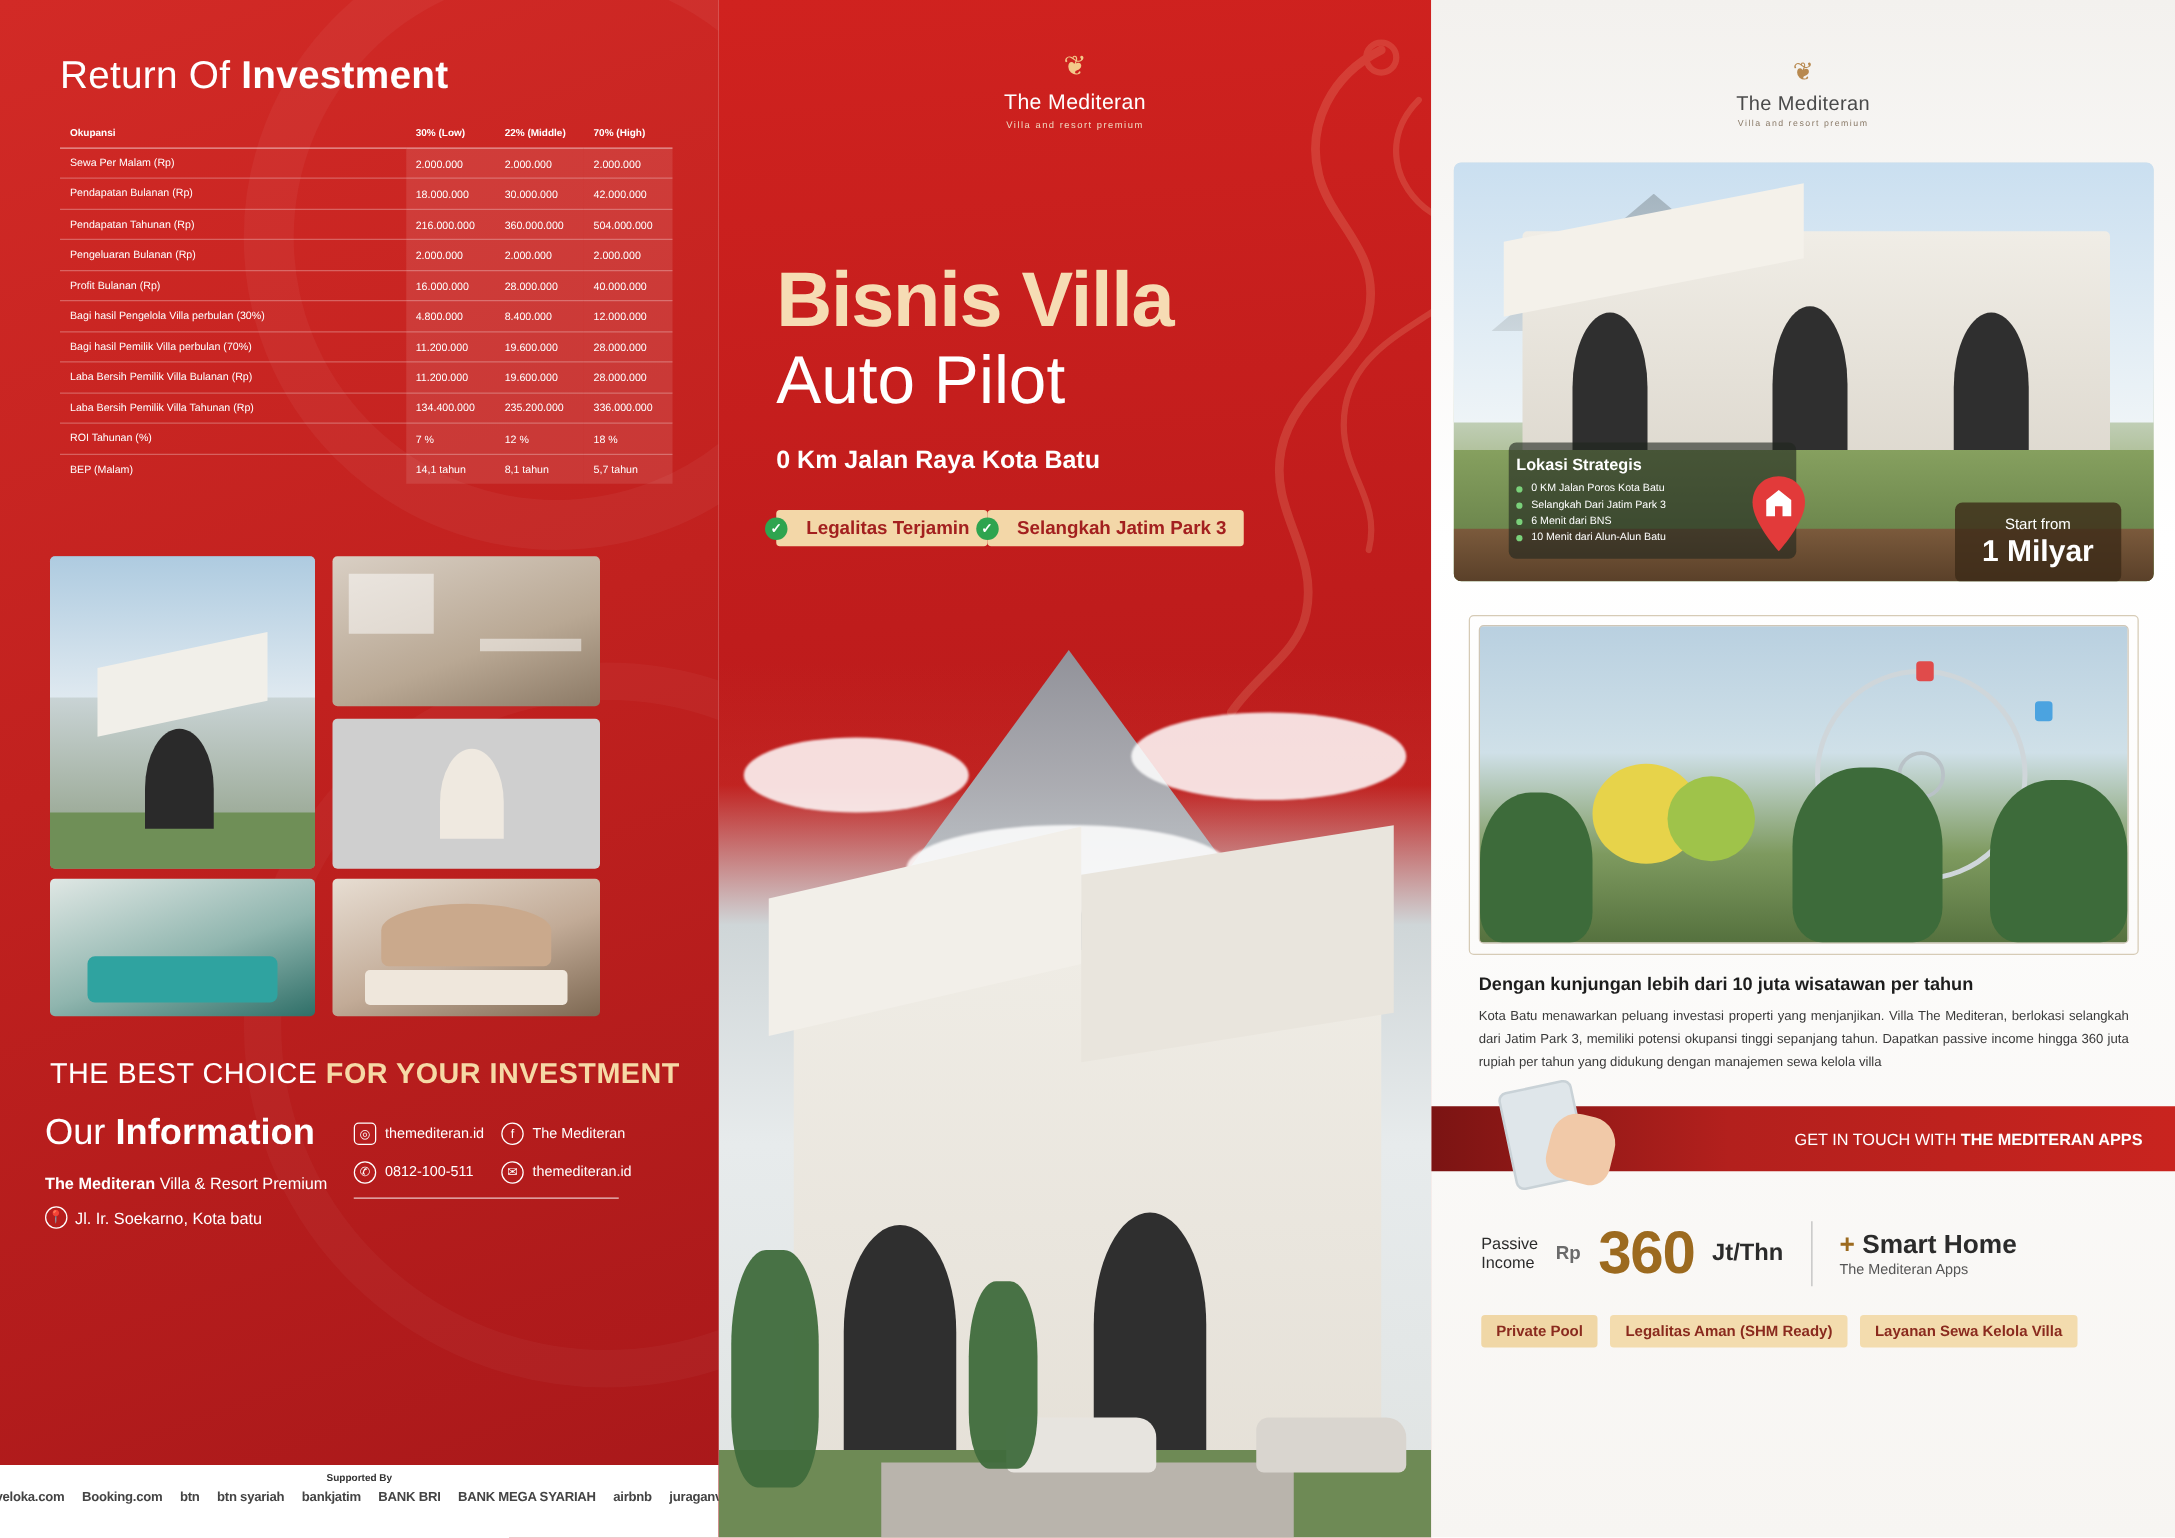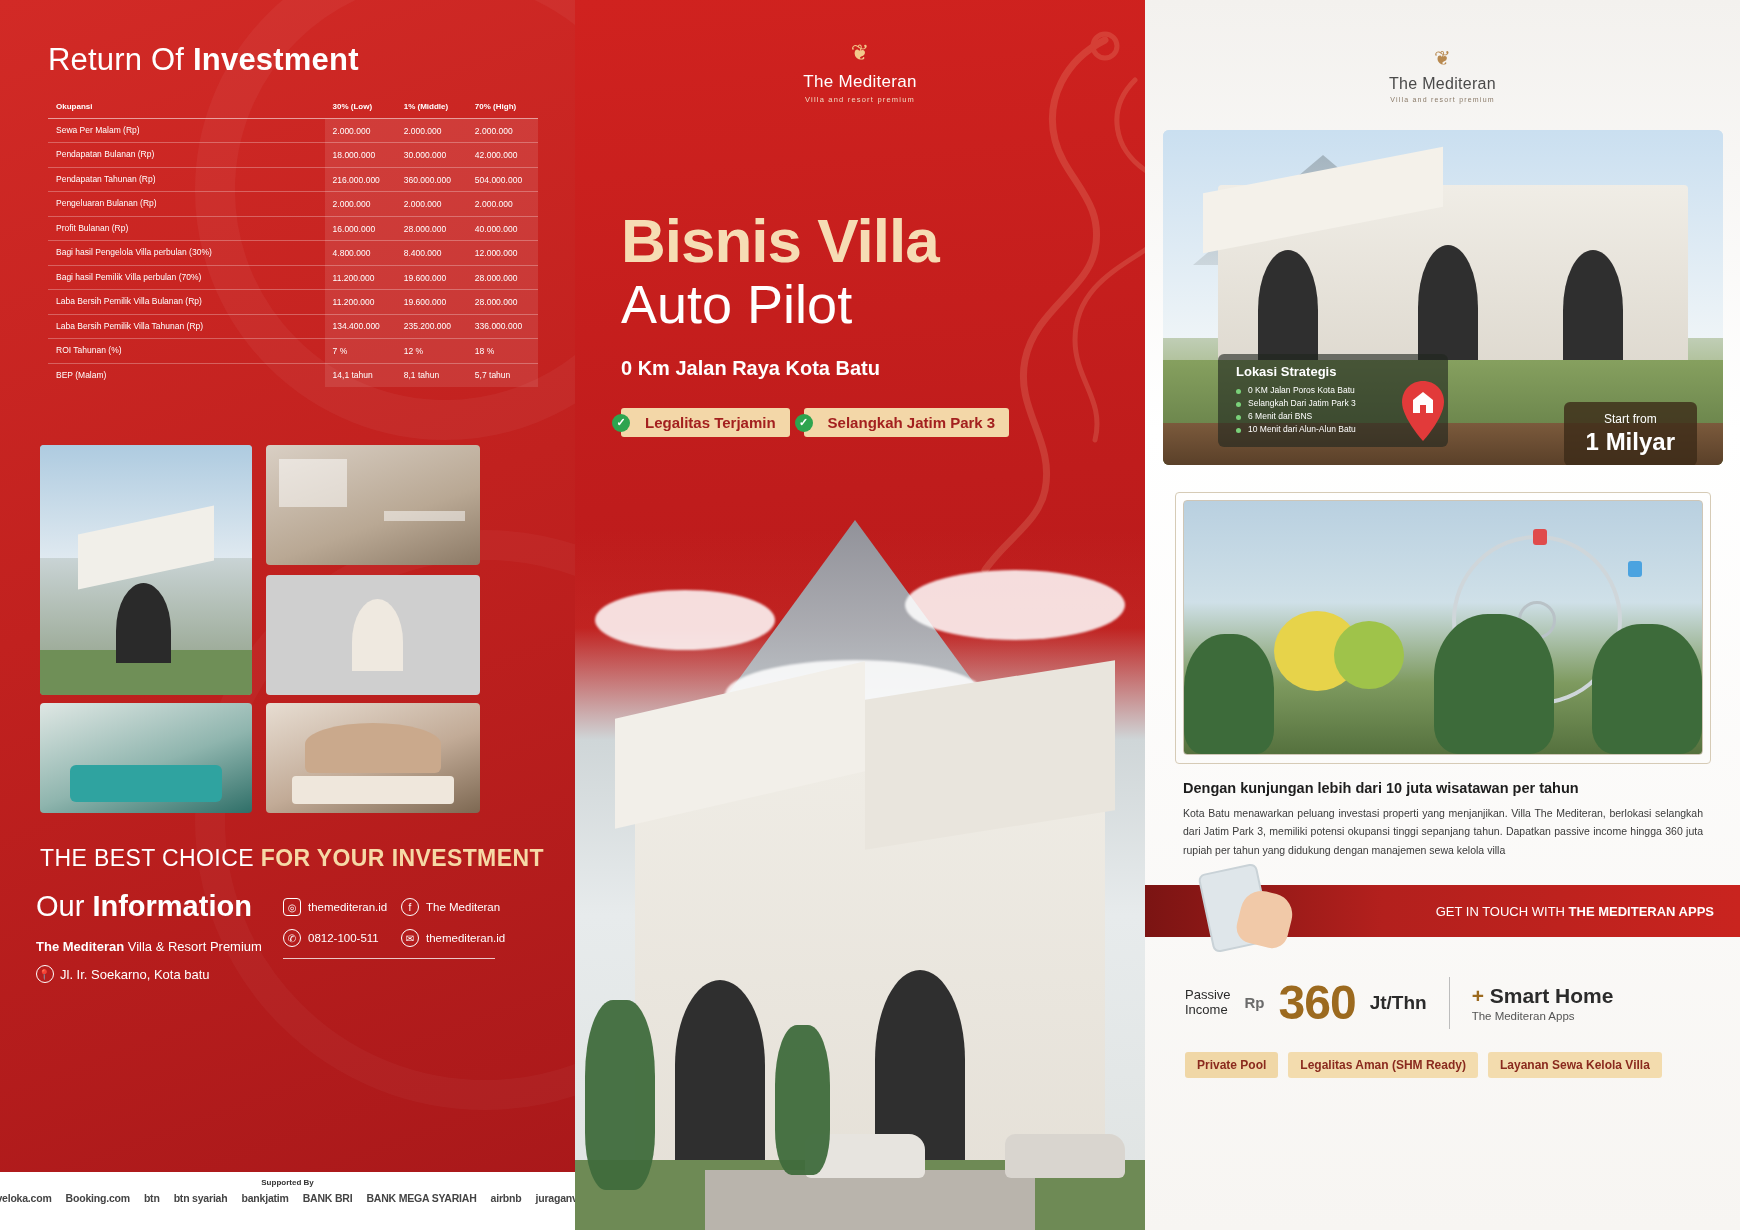--- a/index.html
+++ b/index.html
@@ -130,21 +130,21 @@
   .logo-top { position:absolute; left:0; right:0; top:42px; text-align:center; color:#fff; }
   .logo-mark { font-size:22px; line-height:1; color:#f3c98a; }
   .logo-name { font-size:17px; margin-top:8px; letter-spacing:.3px; font-weight:400;}
   .logo-tag { font-size:7.5px; letter-spacing:1.2px; margin-top:3px; color:#f0d8c0; }
 
   .headline { position:absolute; left:46px; top:210px; color:#fff; }
   .h1 { font-size:62px; font-weight:800; color:#f6dcb4; letter-spacing:-1px; line-height:1; }
   .h2 { font-size:54px; font-weight:400; color:#ffffff; line-height:1.05; margin-top:4px; }
   .h3 { font-size:20px; font-weight:700; color:#ffffff; margin-top:24px; }
 
-  .badges { position:absolute; left:46px; top:408px; display:flex; gap:14px; }
+  .badges { position:absolute; left:46px; top:408px; display:flex; }
   .badge {
     background:#f3d7a8; color:#a3201f; font-weight:700; font-size:15px;
     padding:6px 14px 6px 24px; border-radius:3px; position:relative;
   }
   .badge::before{
     content:"✓"; position:absolute; left:-9px; top:50%; transform:translateY(-50%);
     width:18px; height:18px; border-radius:50%; background:#2ea44f; color:#fff;
     font-size:11px; display:flex; align-items:center; justify-content:center;
   }
 
@@ -213,22 +213,22 @@
 
   .startfrom {
     position:absolute; right:26px; top:272px;
     background:rgba(60,42,24,.80); color:#fff; border-radius:6px;
     padding:10px 22px; text-align:center;
   }
   .startfrom .s1 { font-size:12px; font-weight:400; }
   .startfrom .s2 { font-size:24px; font-weight:800; margin-top:2px; }
 
   .lokasi {
-    position:absolute; left:55px; bottom:18px;
-    background:rgba(32,38,30,.62); border-radius:6px; padding:10px 18px; color:#fff;
+    position:absolute; left:44px; bottom:18px;
+    background:rgba(32,38,30,.62); border-radius:6px; padding:10px 6px; color:#fff;
     width:230px;
   }
   .lokasi h4 { font-size:13px; font-weight:800; margin-bottom:6px; }
   .lokasi li { list-style:none; font-size:8.5px; margin:3px 0; padding-left:12px; position:relative; }
   .lokasi li::before { content:""; position:absolute; left:0; top:4px; width:5px; height:5px; background:#7ad17a; border-radius:50%; }
   .pin {
     position:absolute; left:235px; bottom:22px; width:50px; height:64px;
   }
 
   .park {
@@ -290,21 +290,21 @@
 
     <div class="roi-title">
       <span>Return Of </span><b>Investment</b>
     </div>
 
     <table class="roi-table">
       <thead>
         <tr>
           <th class="lbl">Okupansi</th>
           <th class="num">30% (Low)</th>
-          <th class="num">1% (Middle)</th>
+          <th class="num">22% (Middle)</th>
           <th class="num">70% (High)</th>
         </tr>
       </thead>
       <tbody>
         <tr>
           <td class="lbl">Sewa Per Malam (Rp)</td>
           <td class="num num-shade">2.000.000</td>
           <td class="num num-shade">2.000.000</td>
           <td class="num num-shade">2.000.000</td>
         </tr>

